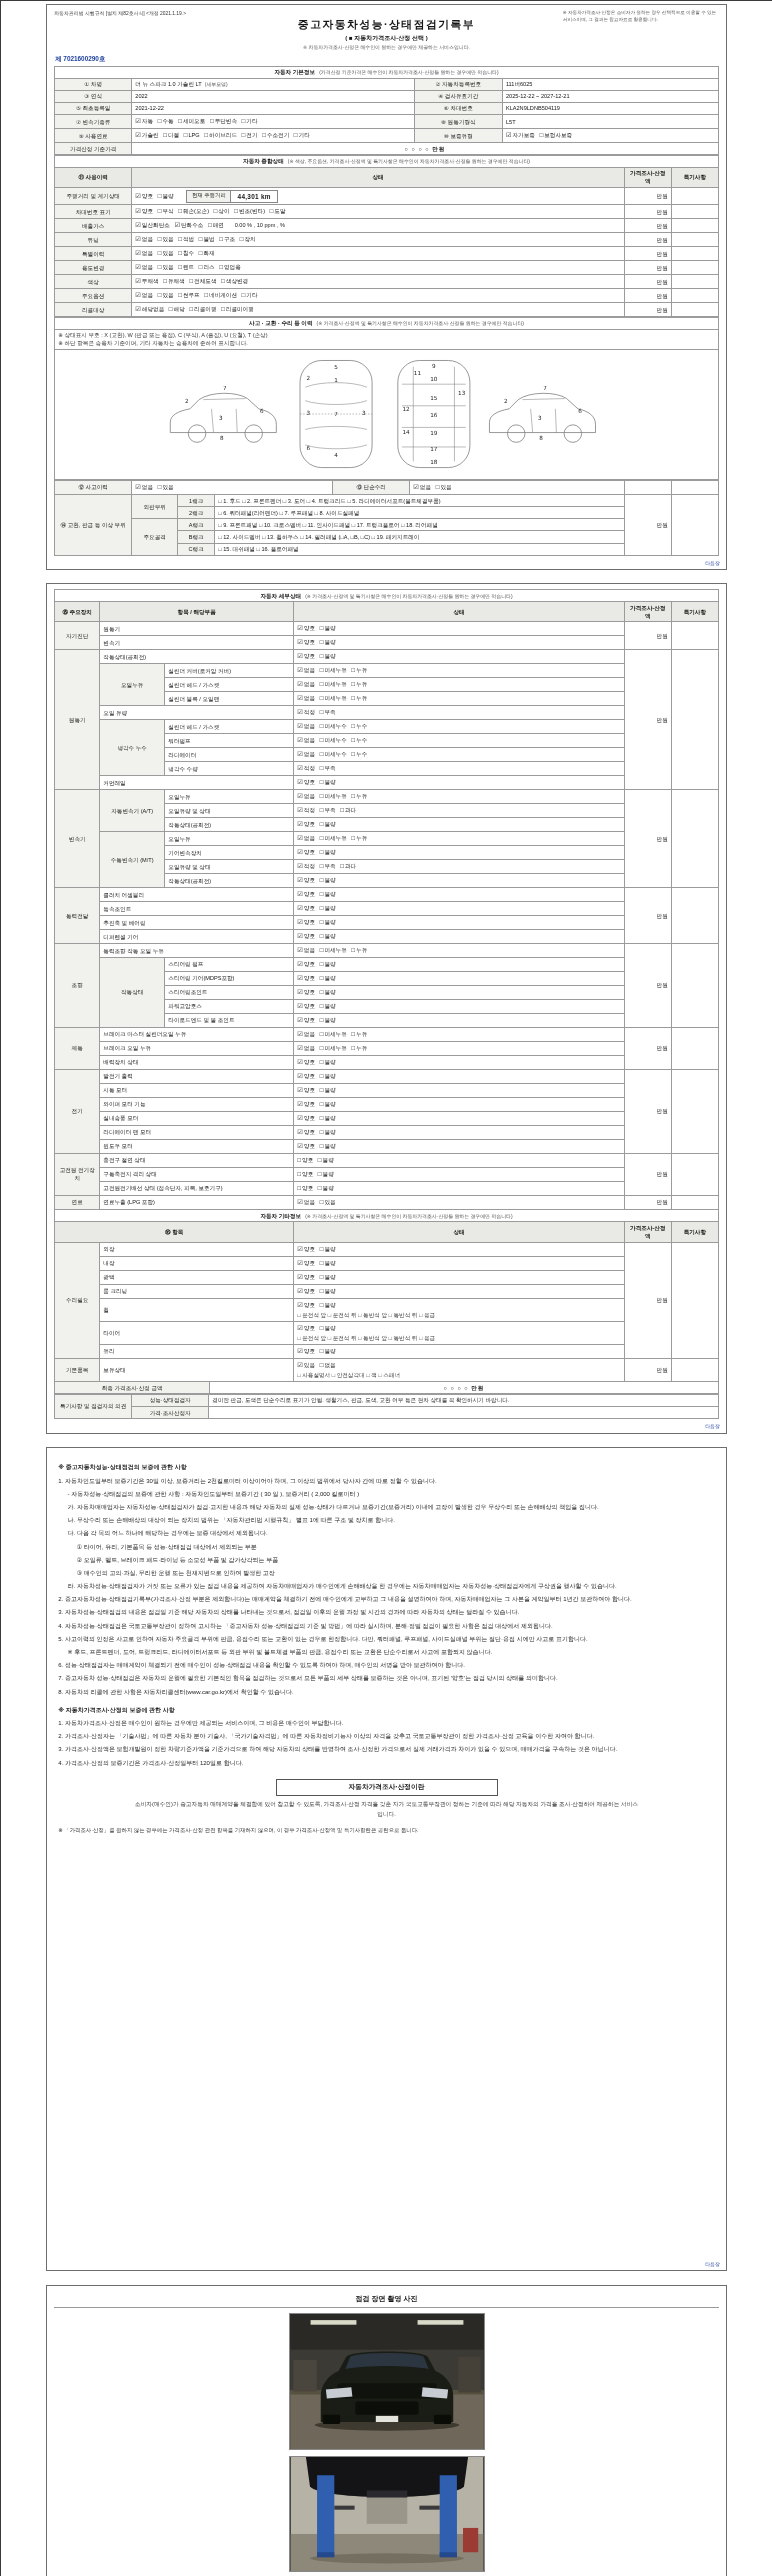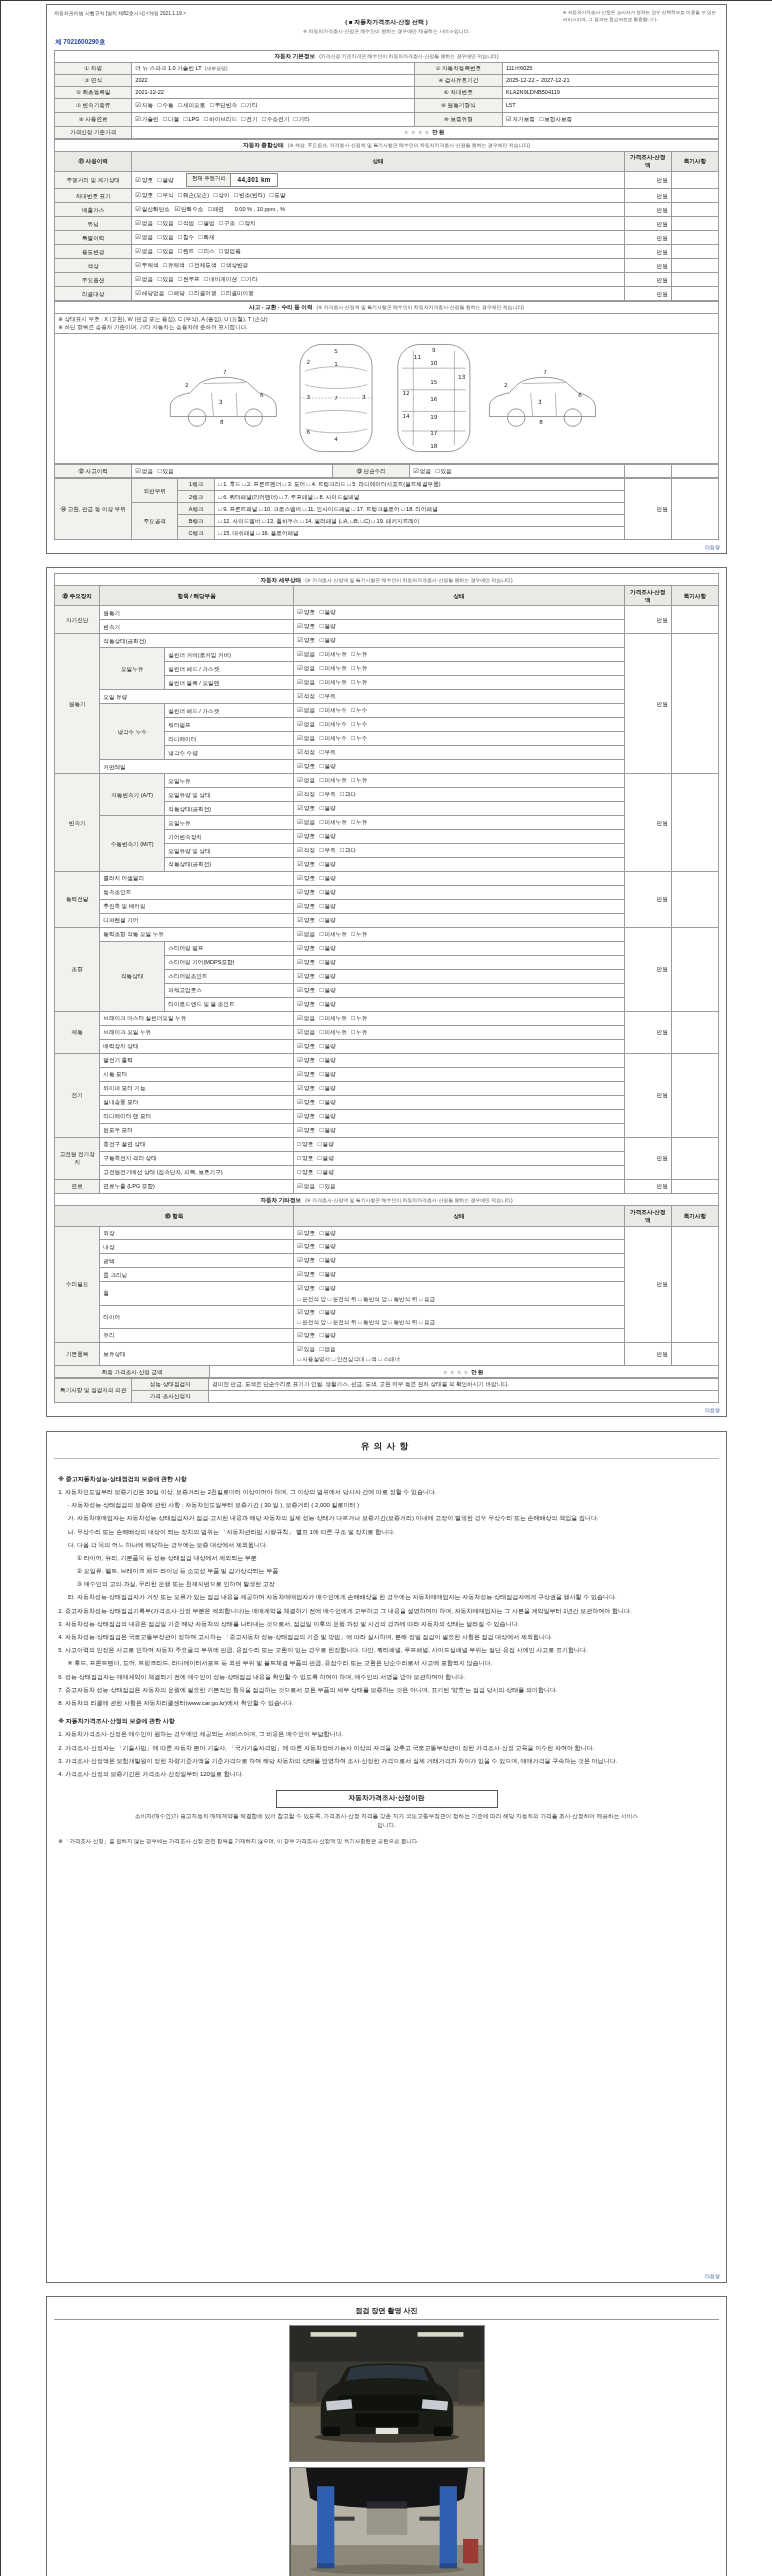--- a/index.html
+++ b/index.html
@@ -49,20 +49,21 @@
   svg text{font-family:"DejaVu Sans",sans-serif;}
 </style>
 </head>
 <body>
 
 <div class="sheet">
 
   <div class="block">
     <div class="tiny">자동차관리법 시행규칙 [별지 제82호서식] &lt;개정 2021.1.19.&gt;</div>
     <div class="right-note">※ 자동차가격조사·산정은 소비자가 원하는 경우 선택적으로 이용할 수 있는 서비스이며, 그 결과는 참고자료로 활용됩니다.</div>
+    <div class="doc-title">중고자동차성능·상태점검기록부</div>
     <div class="doc-sub">( ■ 자동차가격조사·산정 선택 )</div>
     <div class="doc-note">※ 자동차가격조사·산정은 매수인이 원하는 경우에만 제공하는 서비스입니다.</div>
     <div class="doc-no">제 7021600290호</div>
 
     <table class="tbl">
       <colgroup>
           <col style="width:77px">
           <col>
           <col style="width:88px">
           <col style="width:216px">
@@ -632,21 +633,20 @@
         <td class="lab">가격·조사산정자</td>
         <td class="op-text"></td>
       </tr>
     </tbody>
       </table>
 
     <div class="next">다음장</div>
   </div>
 
   <div class="block">
-    <div class="notice-title">유의사항</div>
     <div class="notice-wrap">
       <div>
           <div class="nline nbold" style="padding-left: 0px;">※ 중고자동차성능·상태점검의 보증에 관한 사항</div>
           <div class="nline" style="padding-left: 0px;">1. 자동차인도일부터 보증기간은 30일 이상, 보증거리는 2천킬로미터 이상이어야 하며, 그 이상의 범위에서 당사자 간에 따로 정할 수 있습니다.</div>
           <div class="nline" style="padding-left: 9.3px;">- 자동차성능·상태점검의 보증에 관한 사항 : 자동차인도일부터 보증기간 ( 30 일 ), 보증거리 ( 2,000 킬로미터 )</div>
           <div class="nline" style="padding-left: 9.3px;">가. 자동차매매업자는 자동차성능·상태점검자가 점검·고지한 내용과 해당 자동차의 실제 성능·상태가 다르거나 보증기간(보증거리) 이내에 고장이 발생한 경우 무상수리 또는 손해배상의 책임을 집니다.</div>
           <div class="nline" style="padding-left: 9.3px;">나. 무상수리 또는 손해배상의 대상이 되는 장치의 범위는 「자동차관리법 시행규칙」 별표 1에 따른 구조 및 장치로 합니다.</div>
           <div class="nline" style="padding-left: 9.3px;">다. 다음 각 목의 어느 하나에 해당하는 경우에는 보증 대상에서 제외됩니다.</div>
           <div class="nline" style="padding-left: 18.5px;">① 타이어, 유리, 기본품목 등 성능·상태점검 대상에서 제외되는 부분</div>
           <div class="nline" style="padding-left: 18.5px;">② 오일류, 벨트, 브레이크 패드·라이닝 등 소모성 부품 및 감가상각되는 부품</div>

